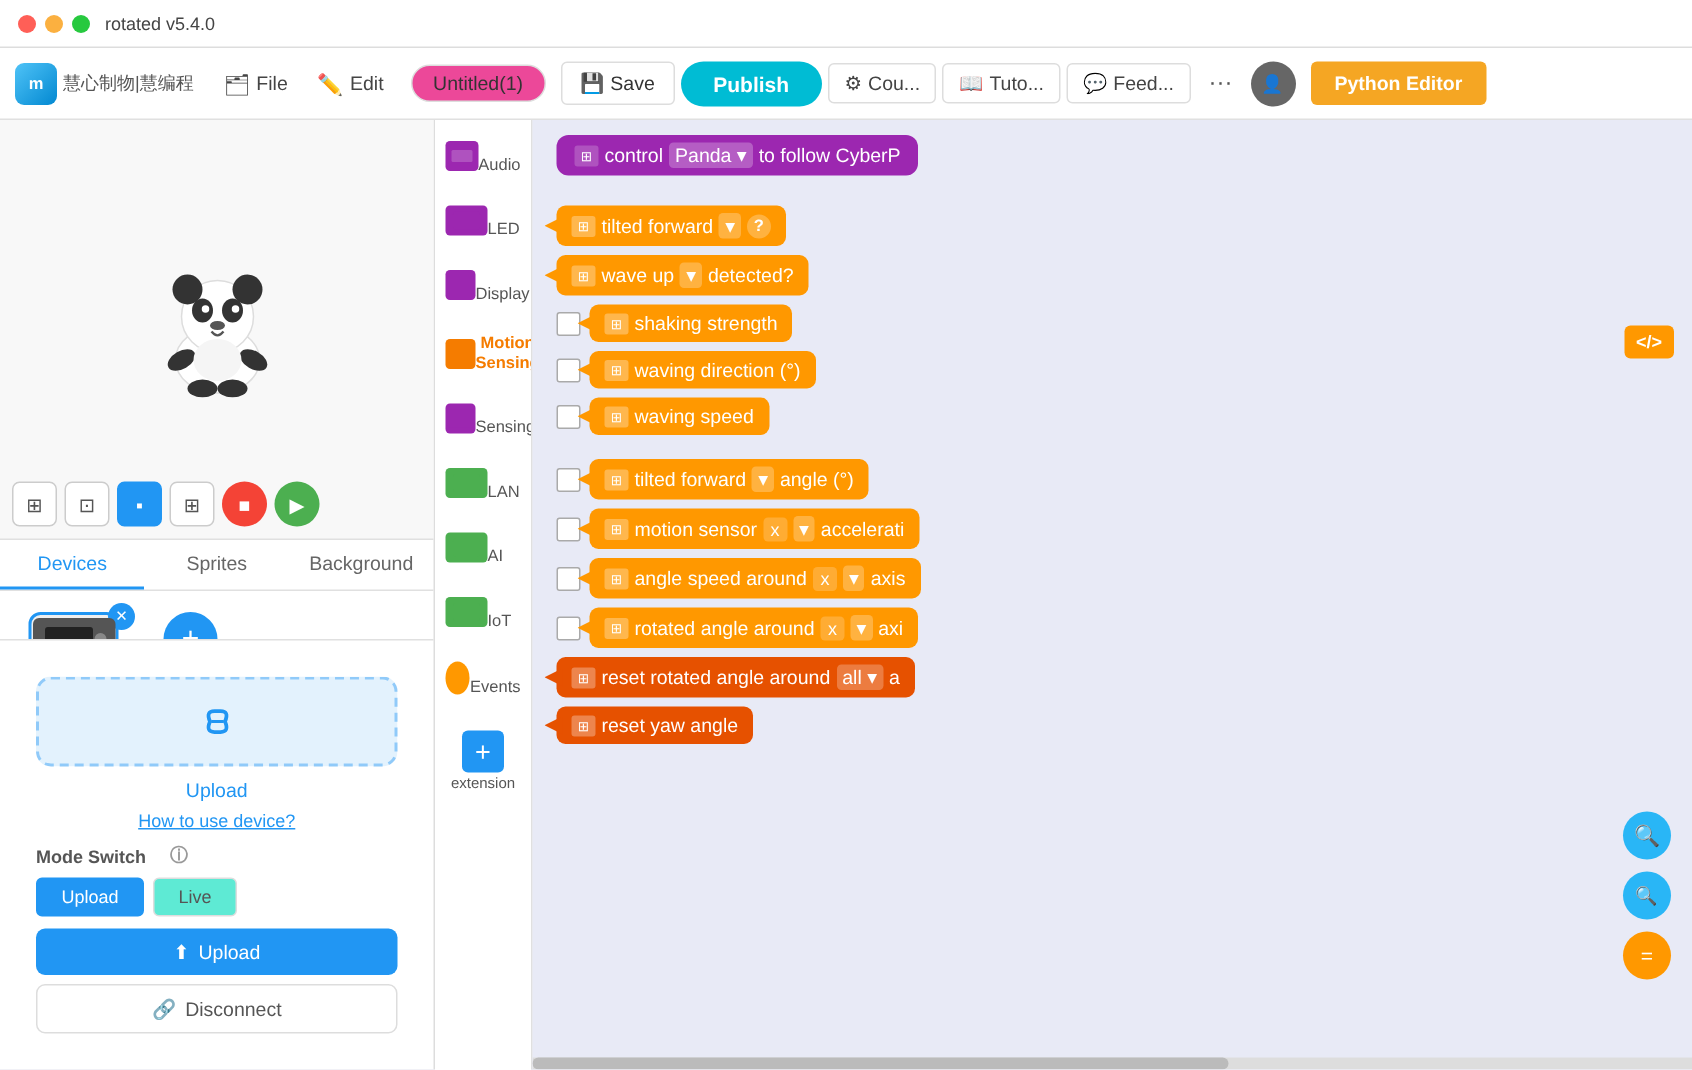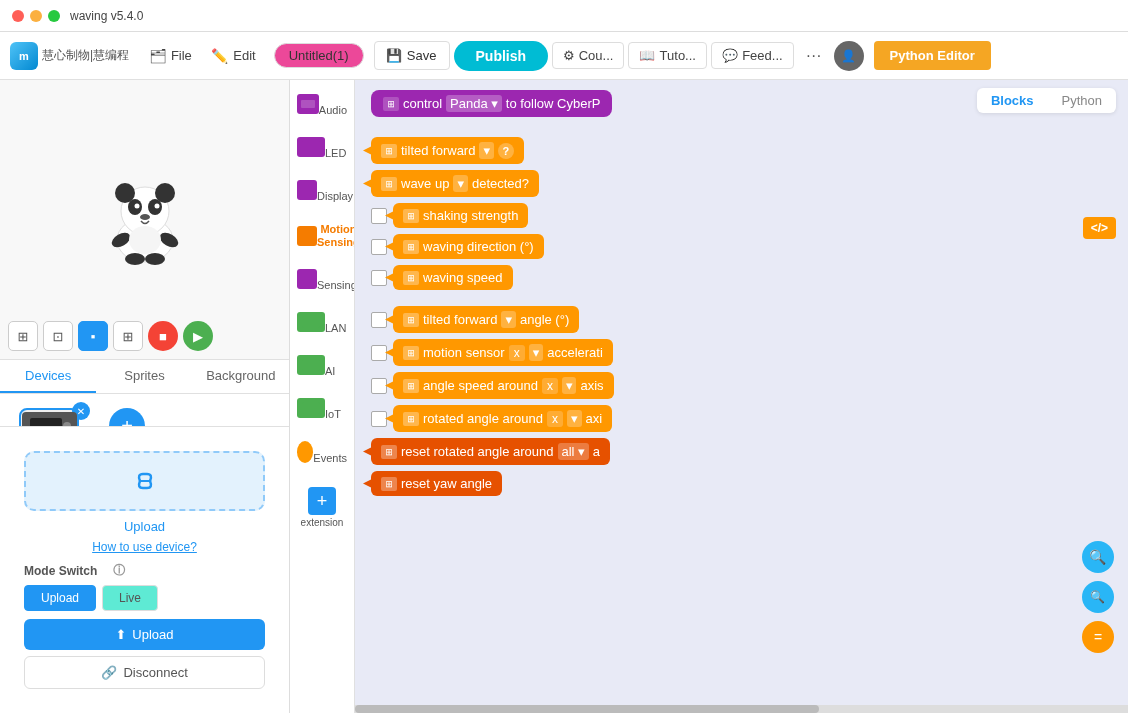--- a/index.html
+++ b/index.html
@@ -517,21 +517,21 @@
   </style>
 </head>
 <body>
 
 <div class="titlebar">
   <div class="title-win">
     <span class="win-close"></span>
     <span class="win-min"></span>
     <span class="win-max"></span>
   </div>
-  <span style="margin-left:10px; font-size:12px; color:#444;">waving v5.4.0</span>
+  <span style="margin-left:10px; font-size:12px; color:#444;">rotated v5.4.0</span>
   <div style="flex:1"></div>
 </div>
 
 <div class="menubar">
   <div class="menubar-brand">
     <div class="menubar-brand-logo">m</div>
     <span>慧心制物|慧编程</span>
   </div>
 
   <div class="menu-item">
@@ -742,24 +742,20 @@
       <span class="ext-label">Events</span>
     </div>
     <div style="display:flex; flex-direction:column; align-items:center; margin-top:6px;">
       <div class="ext-add-btn">+</div>
       <span class="ext-add-label">extension</span>
     </div>
   </div>
 
   <div class="blocks-area">
 
-    <div style="position:absolute; top:8px; right:12px; display:flex; background:#fff; border-radius:6px; overflow:hidden; box-shadow:0 1px 4px rgba(0,0,0,0.1); z-index:10;">
-      <div class="view-tab active">Blocks</div>
-      <div class="view-tab">Python</div>
-    </div>
 
     <div style="position:absolute; right:12px; top:50%; transform:translateY(-180px); background:#ff9800; color:#fff; border-radius:4px; padding:4px 8px; font-size:12px; font-weight:bold; cursor:pointer; z-index:10;">&lt;/&gt;</div>
 
     <div class="blocks-content">
 
       <div style="margin-bottom:12px;">
         <div class="control-block">
           <div class="block-icon">⊞</div>
           <span>control</span>
           <span class="block-dropdown">Panda ▾</span>

